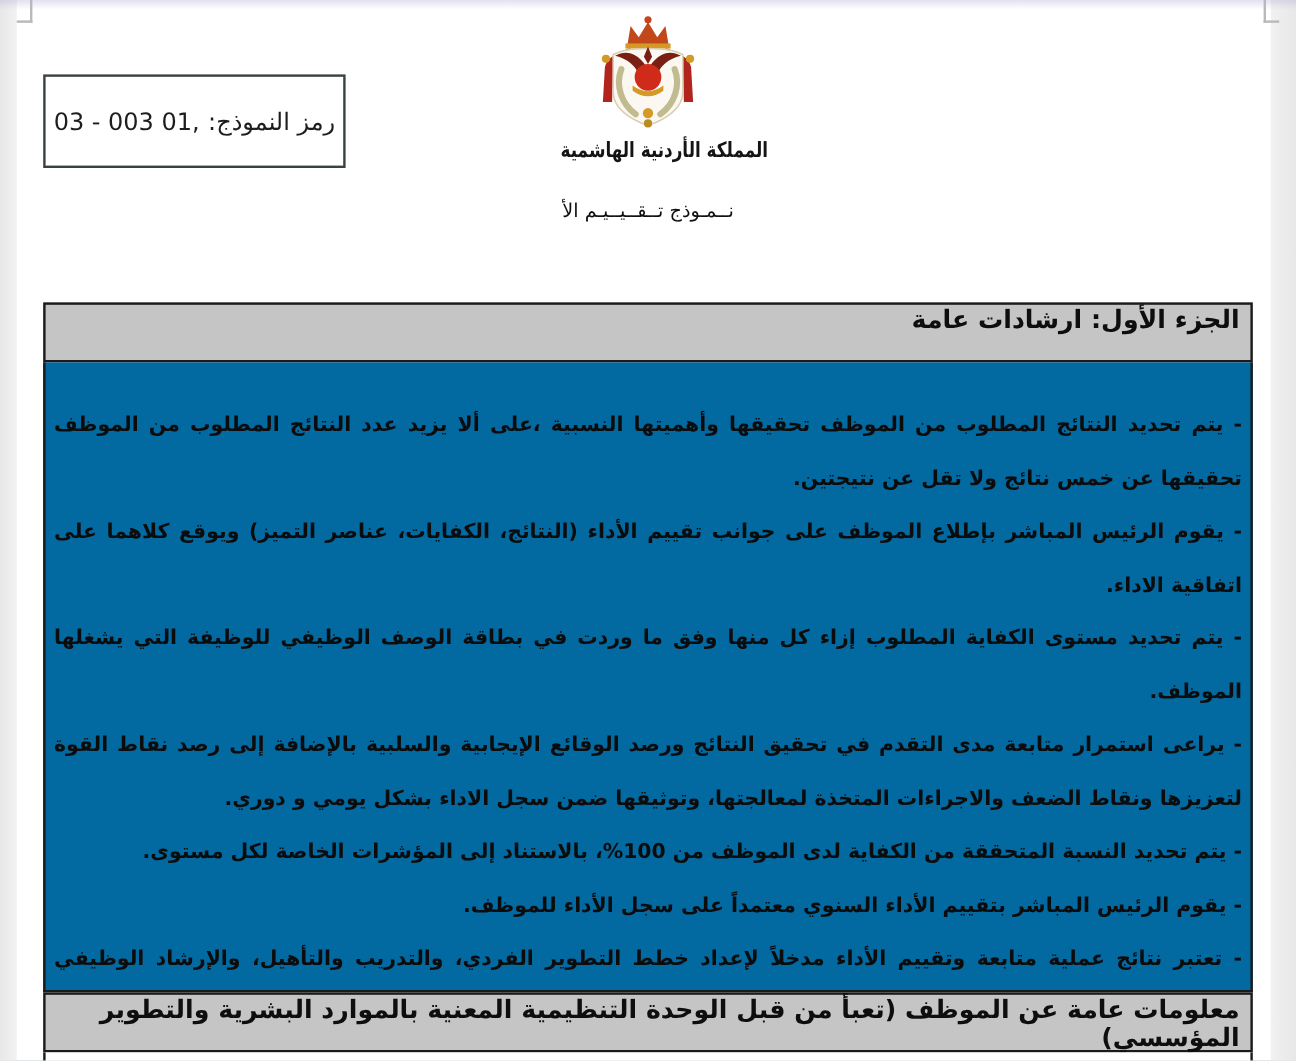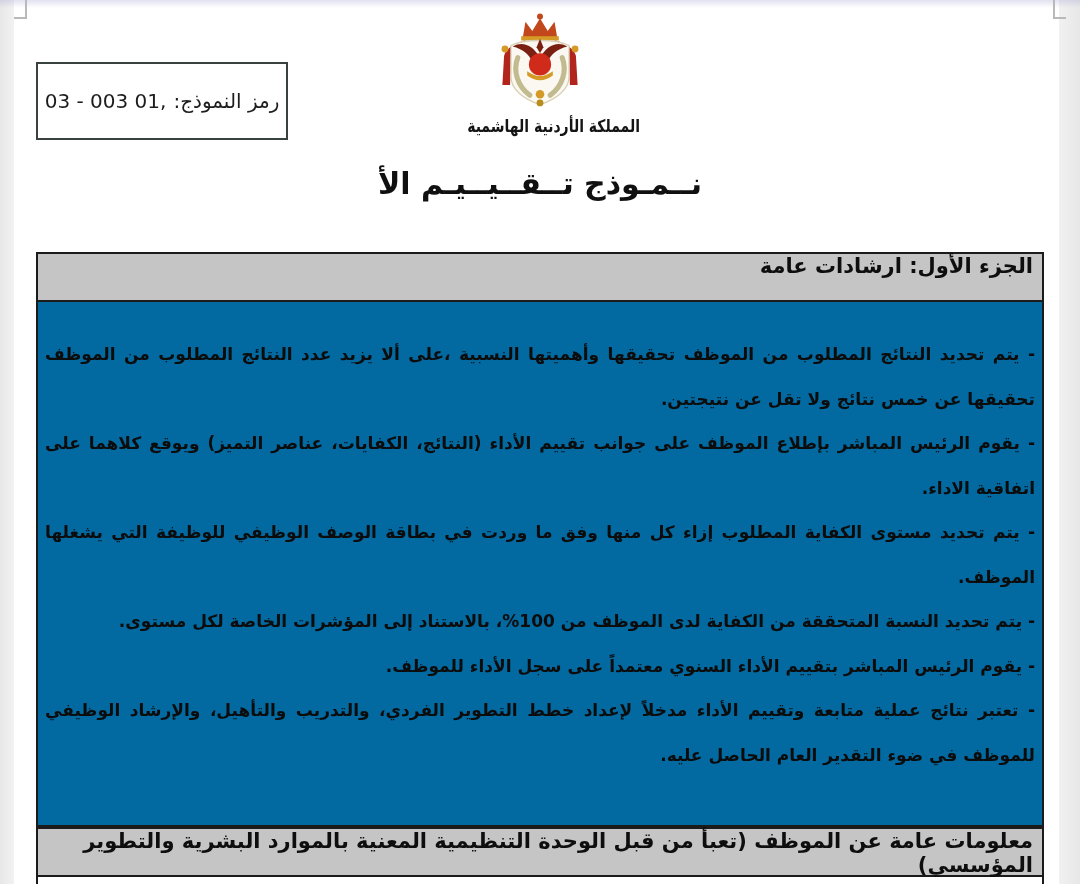--- a/index.html
+++ b/index.html
@@ -35,21 +35,21 @@
   }
   .form-code .val{direction:ltr;unicode-bidi:embed;}
 
   .emblem{position:absolute;left:50%;top:8px;transform:translateX(-50%);
     width:200px;}
   .emblem svg{display:block;margin:0 auto;}
   .kingdom{margin-top:4px;font-size:14px;font-weight:bold;color:#141414;
     letter-spacing:-1px;transform:scaleY(1.25);white-space:nowrap;direction:rtl;}
 
   .title{position:absolute;left:0;width:100%;text-align:center;direction:rtl;
-    font-weight:bold;font-size:30px;color:#101010;}
+    font-weight:normal;font-size:16px;color:#101010;}
   .title.l1{top:166px;}
   .title.l2{top:208px;}
 
   .bar{
     position:absolute;left:36px;width:1008px;height:50px;
     background:var(--bar-gray);border:2px solid var(--border-dark);
     direction:rtl;display:flex;
     font-weight:bold;color:#0e0e0e;padding:0 9px;
   }
   .bar.first{top:252px;font-size:21px;}
@@ -119,20 +119,21 @@
   <div class="title l1">نــمـوذج تــقــيــيـم الأ</div>
 
   <div class="bar first">
     <span>الجزء الأول: ارشادات عامة</span>
   </div>
 
   <div class="body-box">
     <p>- يتم تحديد النتائج المطلوب من الموظف تحقيقها وأهميتها النسبية ،على ألا يزيد عدد النتائج المطلوب من الموظف تحقيقها عن خمس نتائج ولا تقل عن نتيجتين.</p>
     <p>- يقوم الرئيس المباشر بإطلاع الموظف على جوانب تقييم الأداء (النتائج، الكفايات، عناصر التميز) ويوقع كلاهما على اتفاقية الاداء.</p>
     <p>- يتم تحديد مستوى الكفاية المطلوب إزاء كل منها وفق ما وردت في بطاقة الوصف الوظيفي للوظيفة التي يشغلها الموظف.</p>
+    <p>- يراعى استمرار متابعة مدى التقدم في تحقيق النتائج ورصد الوقائع الإيجابية والسلبية بالإضافة إلى رصد نقاط القوة لتعزيزها ونقاط الضعف والاجراءات المتخذة لمعالجتها، وتوثيقها ضمن سجل الاداء بشكل يومي و دوري.</p>
     <p>- يتم تحديد النسبة المتحققة من الكفاية لدى الموظف من 100%، بالاستناد إلى المؤشرات الخاصة لكل مستوى.</p>
     <p>- يقوم الرئيس المباشر بتقييم الأداء السنوي معتمداً على سجل الأداء للموظف.</p>
     <p>- تعتبر نتائج عملية متابعة وتقييم الأداء مدخلاً لإعداد خطط التطوير الفردي، والتدريب والتأهيل، والإرشاد الوظيفي للموظف في ضوء التقدير العام الحاصل عليه.</p>
   </div>
 
   <div class="bar second">
     <span>معلومات عامة عن الموظف (تعبأ من قبل الوحدة التنظيمية المعنية بالموارد البشرية والتطوير المؤسسي)</span>
   </div>
 
   <div class="next-box"></div>

